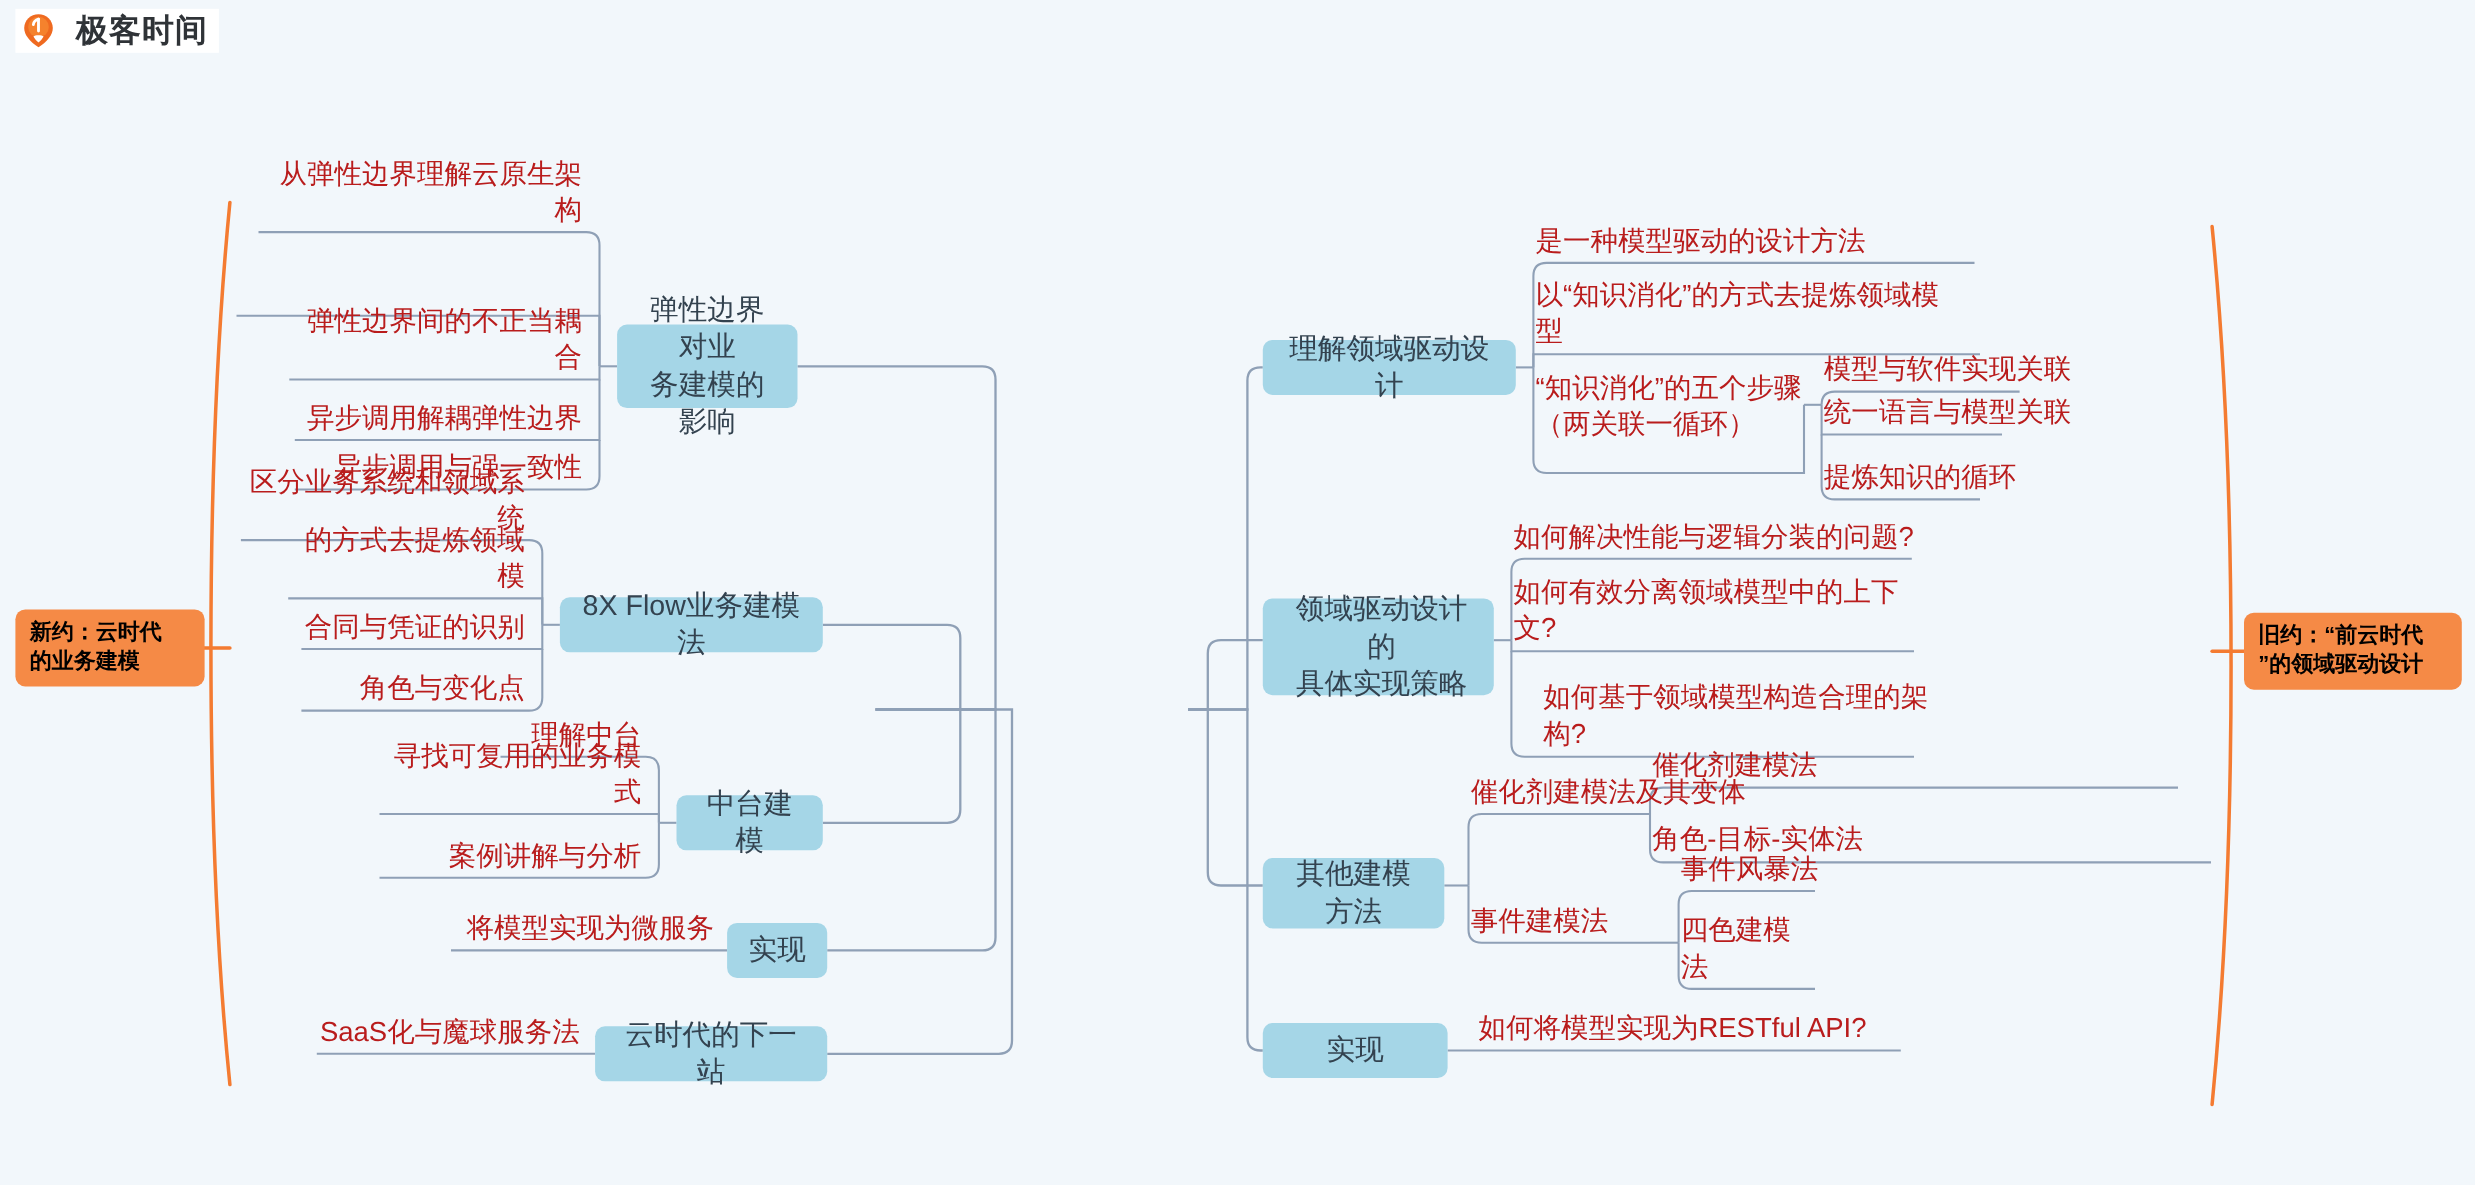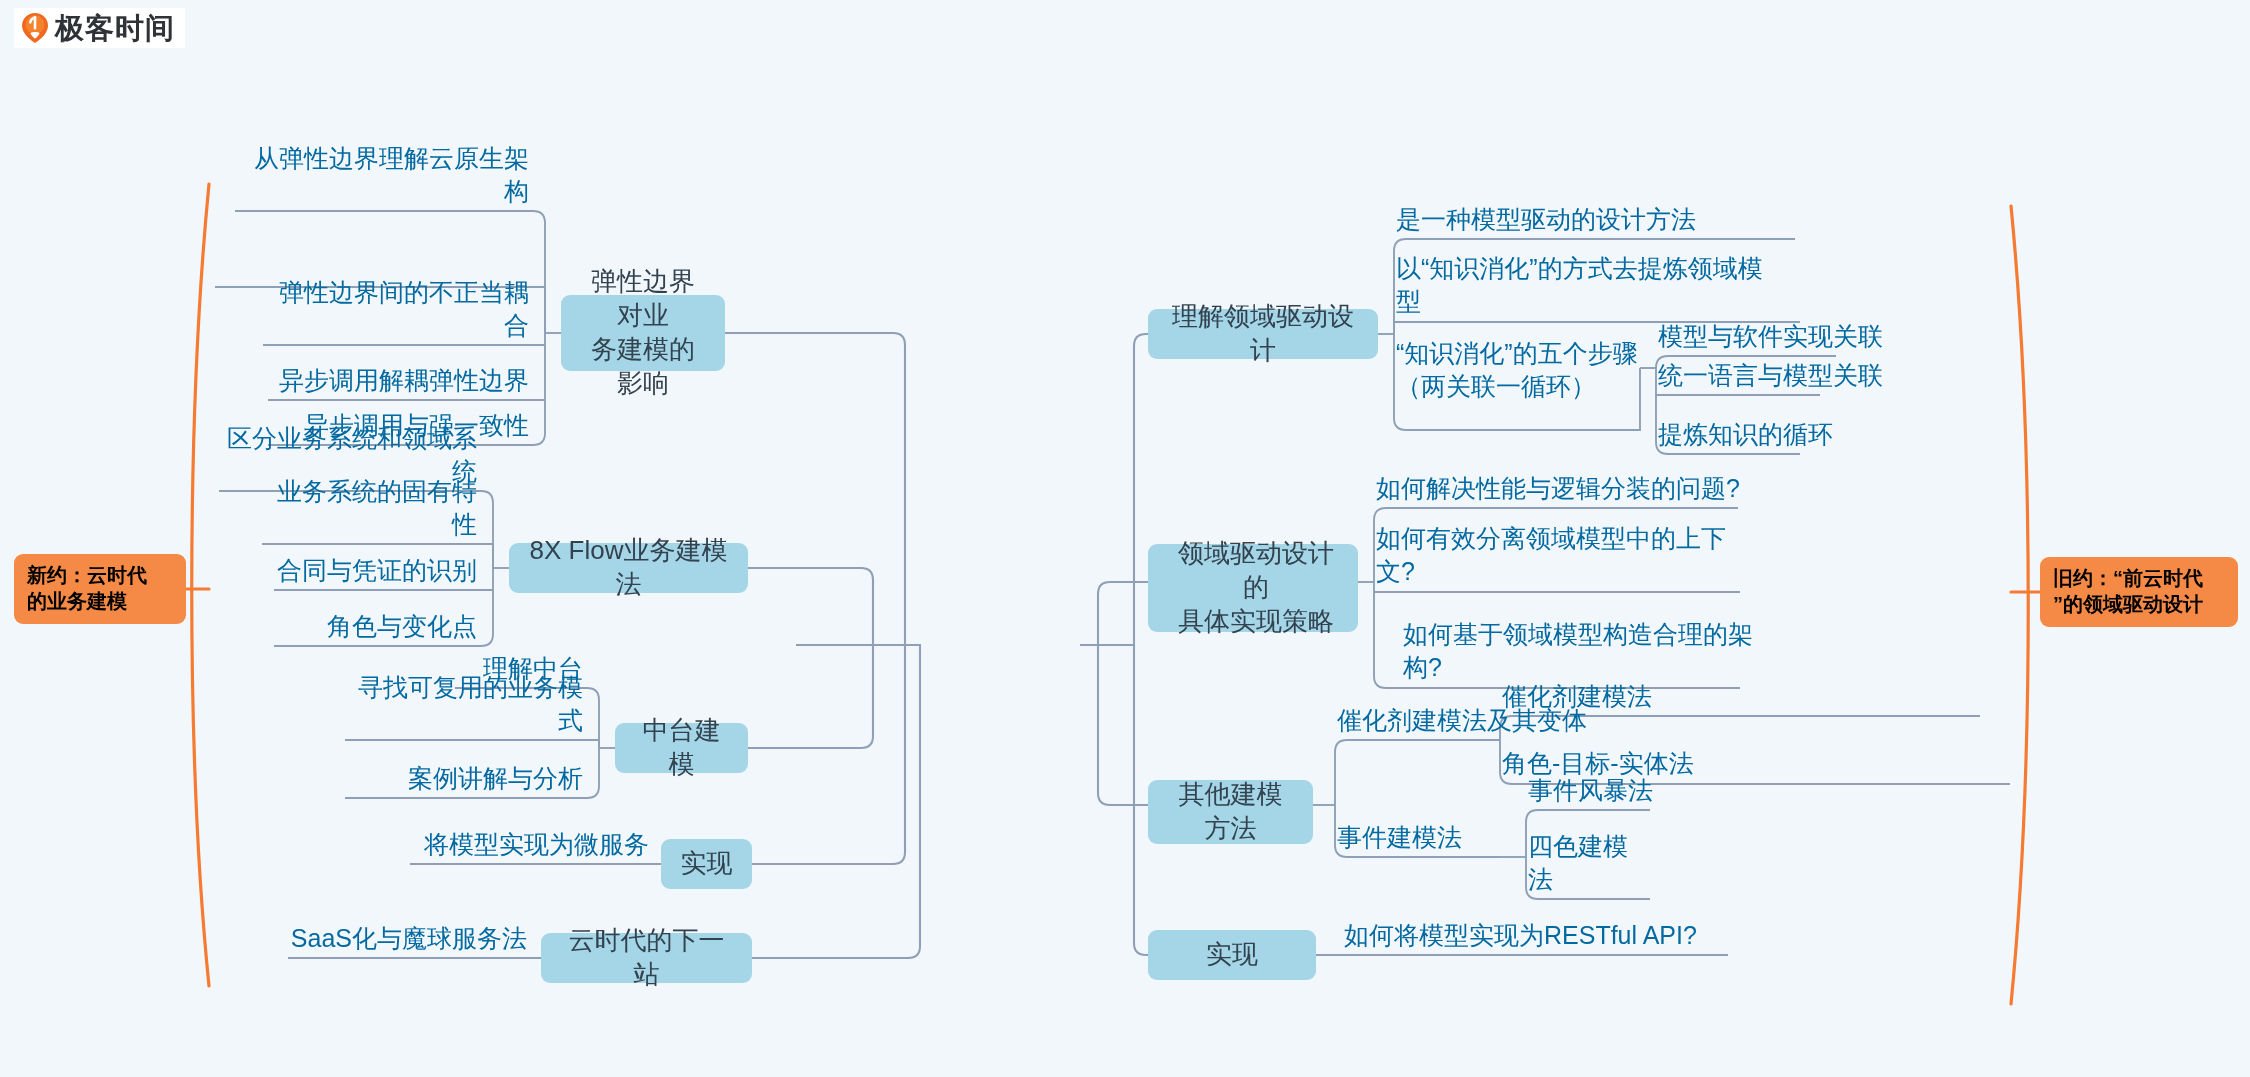--- a/index.html
+++ b/index.html
@@ -12,21 +12,21 @@
   }
   #stage {
     position: relative;
     width: 2250px; height: 1077px;
     background: #f2f7fb;
   }
 
   
   #logo {
     position: absolute; left: 14px; top: 8px;
-    display: flex; align-items: center; gap: 3px;
+    display: flex; align-items: center; gap: 17px;
     background: #ffffff; padding: 3px 10px 3px 4px;
   }
   #logo .mark {
     width: 34px; height: 34px; position: relative; flex: none;
   }
   #logo .mark svg { display: block; }
   #logo .wordmark {
     font-size: 29px; font-weight: bold; color: #2f3337;
     letter-spacing: 1px; line-height: 1;
   }
@@ -78,21 +78,21 @@
     font-size: 26px;
     line-height: 1.3;
     padding: 10px 18px;
     justify-content: center;
     text-align: center;
   }
 
   .leaf {
     font-size: 25px;
     line-height: 1.3;
-    color: #0369a1;
+    color: #b91c1c;
     padding: 2px 4px 5px 4px;
     align-items: flex-end;
   }
   .leaf.ralign { justify-content: flex-end; text-align: right; }
   .leaf.lalign { justify-content: flex-start; text-align: left; }
 </style>
 </head>
 <body>
 
 <div id="stage">
@@ -198,21 +198,21 @@
   <div class="node branch" style="left:661px; top:839px; width:91px; height:50px;">实现</div>
 
   <div class="node branch" style="left:541px; top:933px; width:211px; height:50px;">云时代的下一站</div>
 
   <div class="node leaf ralign" style="left:233px; top:180px; width:300px; height:32px;">从弹性边界理解云原生架构</div>
   <div class="node leaf ralign" style="left:261px; top:314px; width:272px; height:32px;">弹性边界间的不正当耦合</div>
   <div class="node leaf ralign" style="left:266px; top:369px; width:267px; height:32px;">异步调用解耦弹性边界</div>
   <div class="node leaf ralign" style="left:266px; top:414px; width:267px; height:32px;">异步调用与强一致性</div>
 
   <div class="node leaf ralign" style="left:217px; top:460px; width:264px; height:32px;">区分业务系统和领域系统</div>
-  <div class="node leaf ralign" style="left:260px; top:513px; width:221px; height:32px;">业务系统的固有特性</div>
+  <div class="node leaf ralign" style="left:260px; top:513px; width:221px; height:32px;">的方式去提炼领域模</div>
   <div class="node leaf ralign" style="left:272px; top:559px; width:209px; height:32px;">合同与凭证的识别</div>
   <div class="node leaf ralign" style="left:272px; top:615px; width:209px; height:32px;">角色与变化点</div>
 
   <div class="node leaf ralign" style="left:453px; top:657px; width:134px; height:32px;">理解中台</div>
   <div class="node leaf ralign" style="left:343px; top:709px; width:244px; height:32px;">寻找可复用的业务模式</div>
   <div class="node leaf ralign" style="left:343px; top:767px; width:244px; height:32px;">案例讲解与分析</div>
 
   <div class="node leaf ralign" style="left:408px; top:833px; width:245px; height:32px;">将模型实现为微服务</div>
 
   <div class="node leaf ralign" style="left:286px; top:927px; width:245px; height:32px;text-align:right;">SaaS化与魔球服务法</div>

